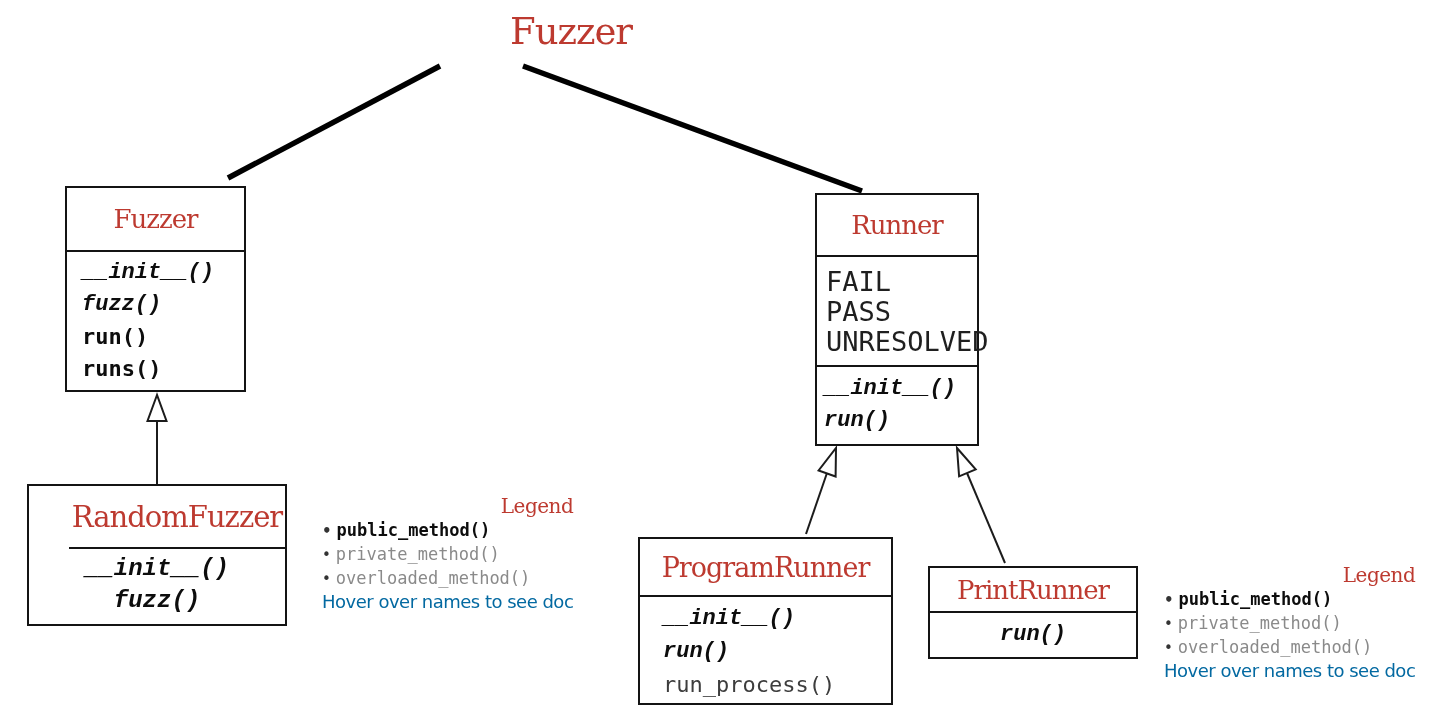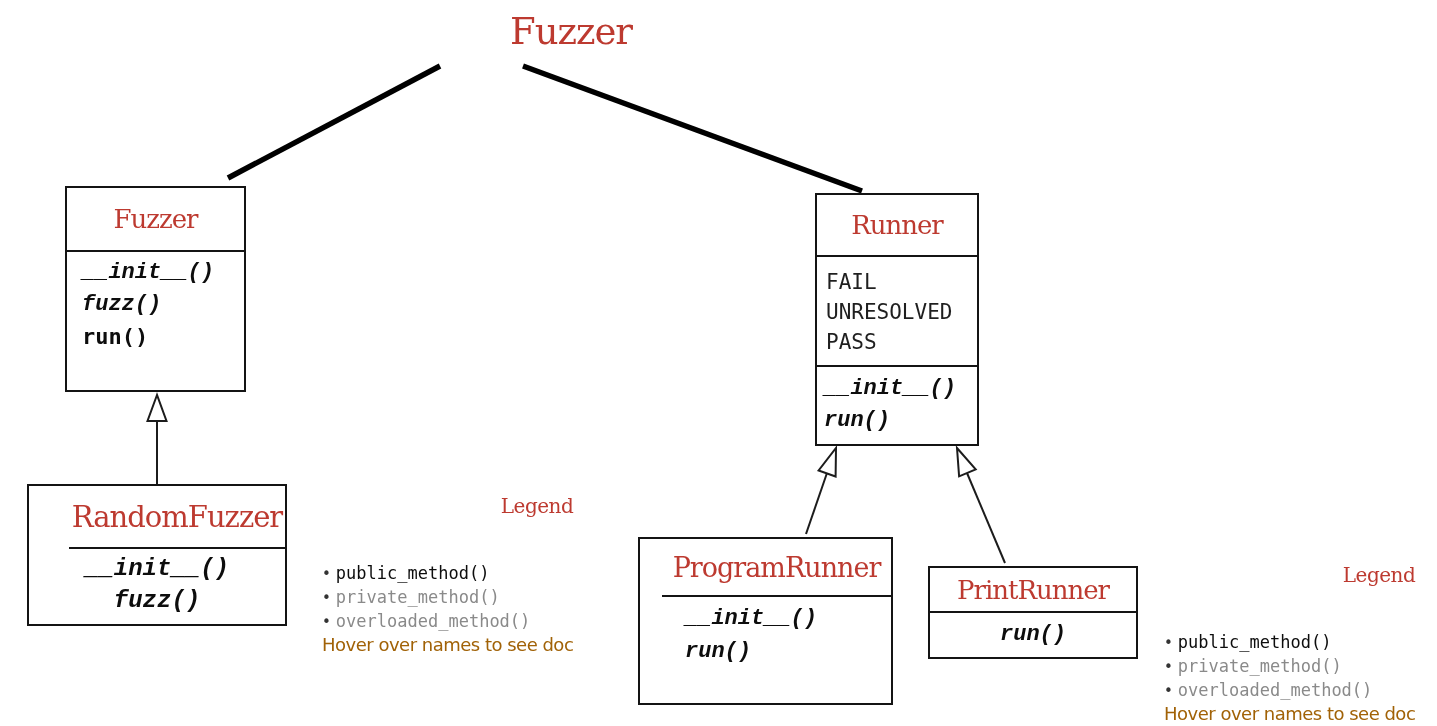--- a/index.html
+++ b/index.html
@@ -24,51 +24,51 @@
 
   
   .box-fuzzer{left:65px;top:186px;width:181px;height:206px;}
   .box-fuzzer .box-title{height:64px;font-size:26px;}
   .box-fuzzer .methods{padding:5px 0 0 15px;font-size:22px;line-height:32px;}
 
   
   .box-runner{left:815px;top:193px;width:164px;height:253px;}
   .box-runner .box-title{height:62px;font-size:26px;}
   .box-runner .attrs{height:110px;border-bottom:2px solid #141414;padding:10px 0 0 9px;
-                     font-size:21px;line-height:30px;}
+                     font-size:27px;line-height:30px;}
   .box-runner .methods{padding:6px 0 0 7px;font-size:22px;line-height:32px;}
 
   
   .box-randomfuzzer{left:27px;top:484px;width:260px;height:142px;}
   .box-randomfuzzer .box-title{height:63px;font-size:29px;margin-left:40px;}
   .box-randomfuzzer .methods{padding-top:4px;font-size:24px;line-height:32px;text-align:center;}
 
   
-  .box-programrunner{left:638px;top:537px;width:255px;height:168px;padding-left:22px;}
+  .box-programrunner{left:638px;top:537px;width:255px;height:168px;}
   .box-programrunner .box-title{height:58px;font-size:27px;}
   .box-programrunner .methods{padding:5px 0 0 23px;font-size:22px;line-height:33px;}
 
   
   .box-printrunner{left:928px;top:566px;width:210px;height:93px;}
   .box-printrunner .box-title{height:59px;font-size:26px;}
   .box-printrunner .methods{font-size:22px;line-height:44px;text-align:center;}
 
   
   .legend{position:absolute;}
   .legend-left{left:322px;top:494px;}
   .legend-right{left:1164px;top:563px;}
   .legend-title{font-size:20px;line-height:25px;letter-spacing:-0.5px;text-align:right;}
   .legend-item{font-size:17px;line-height:23px;white-space:pre;color:#111;}
   .legend-item .bullet{font-family:"DejaVu Sans","Liberation Sans",sans-serif;
                        font-size:15px;color:#333;margin-right:5px;}
-  .lg-pub{font-weight:normal;color:#0d0d0d;margin-top:43px;}
+  .lg-pub{font-weight:bold;color:#0d0d0d;}
   .lg-priv{color:#8a8a8a;}
   .lg-over{color:#8a8a8a;}
   .legend-footer{font-family:"DejaVu Sans","Liberation Sans",sans-serif;
-                 font-size:18px;line-height:22px;color:#a16207;letter-spacing:-0.5px;}
+                 font-size:18px;line-height:22px;color:#0369a1;letter-spacing:-0.5px;}
 </style>
 </head>
 <body>
 
 <div class="canvas">
 
   <svg class="edges" width="1437" height="726" viewBox="0 0 1437 726">
     <line x1="440" y1="66" x2="228" y2="178" stroke="#000000" stroke-width="5.5"></line>
     <line x1="523" y1="66" x2="862" y2="191" stroke="#000000" stroke-width="5.5"></line>
 
@@ -83,49 +83,51 @@
   </svg>
 
   <div class="root-title slab">Fuzzer</div>
 
   <div class="classbox box-fuzzer">
     <div class="box-title slab">Fuzzer</div>
     <div class="section methods mono">
       <div class="mrow m-over">__init__()</div>
       <div class="mrow m-over">fuzz()</div>
       <div class="mrow m-pub">run()</div>
+      <div class="mrow m-pub">runs()</div>
     </div>
   </div>
 
   <div class="classbox box-runner">
     <div class="box-title slab">Runner</div>
     <div class="section attrs mono">
       <div class="a-row">FAIL</div>
+      <div class="a-row">PASS</div>
       <div class="a-row">UNRESOLVED</div>
-      <div class="a-row">PASS</div>
     </div>
     <div class="section methods mono">
       <div class="mrow m-over">__init__()</div>
       <div class="mrow m-over">run()</div>
     </div>
   </div>
 
   <div class="classbox box-randomfuzzer">
     <div class="box-title slab">RandomFuzzer</div>
     <div class="section methods mono">
       <div class="mrow m-over">__init__()</div>
       <div class="mrow m-over">fuzz()</div>
     </div>
   </div>
 
   <div class="classbox box-programrunner">
     <div class="box-title slab">ProgramRunner</div>
     <div class="section methods mono">
       <div class="mrow m-over">__init__()</div>
       <div class="mrow m-over">run()</div>
+      <div class="mrow m-priv">run_process()</div>
     </div>
   </div>
 
   <div class="classbox box-printrunner">
     <div class="box-title slab">PrintRunner</div>
     <div class="section methods mono">
       <div class="mrow m-over">run()</div>
     </div>
   </div>
 

